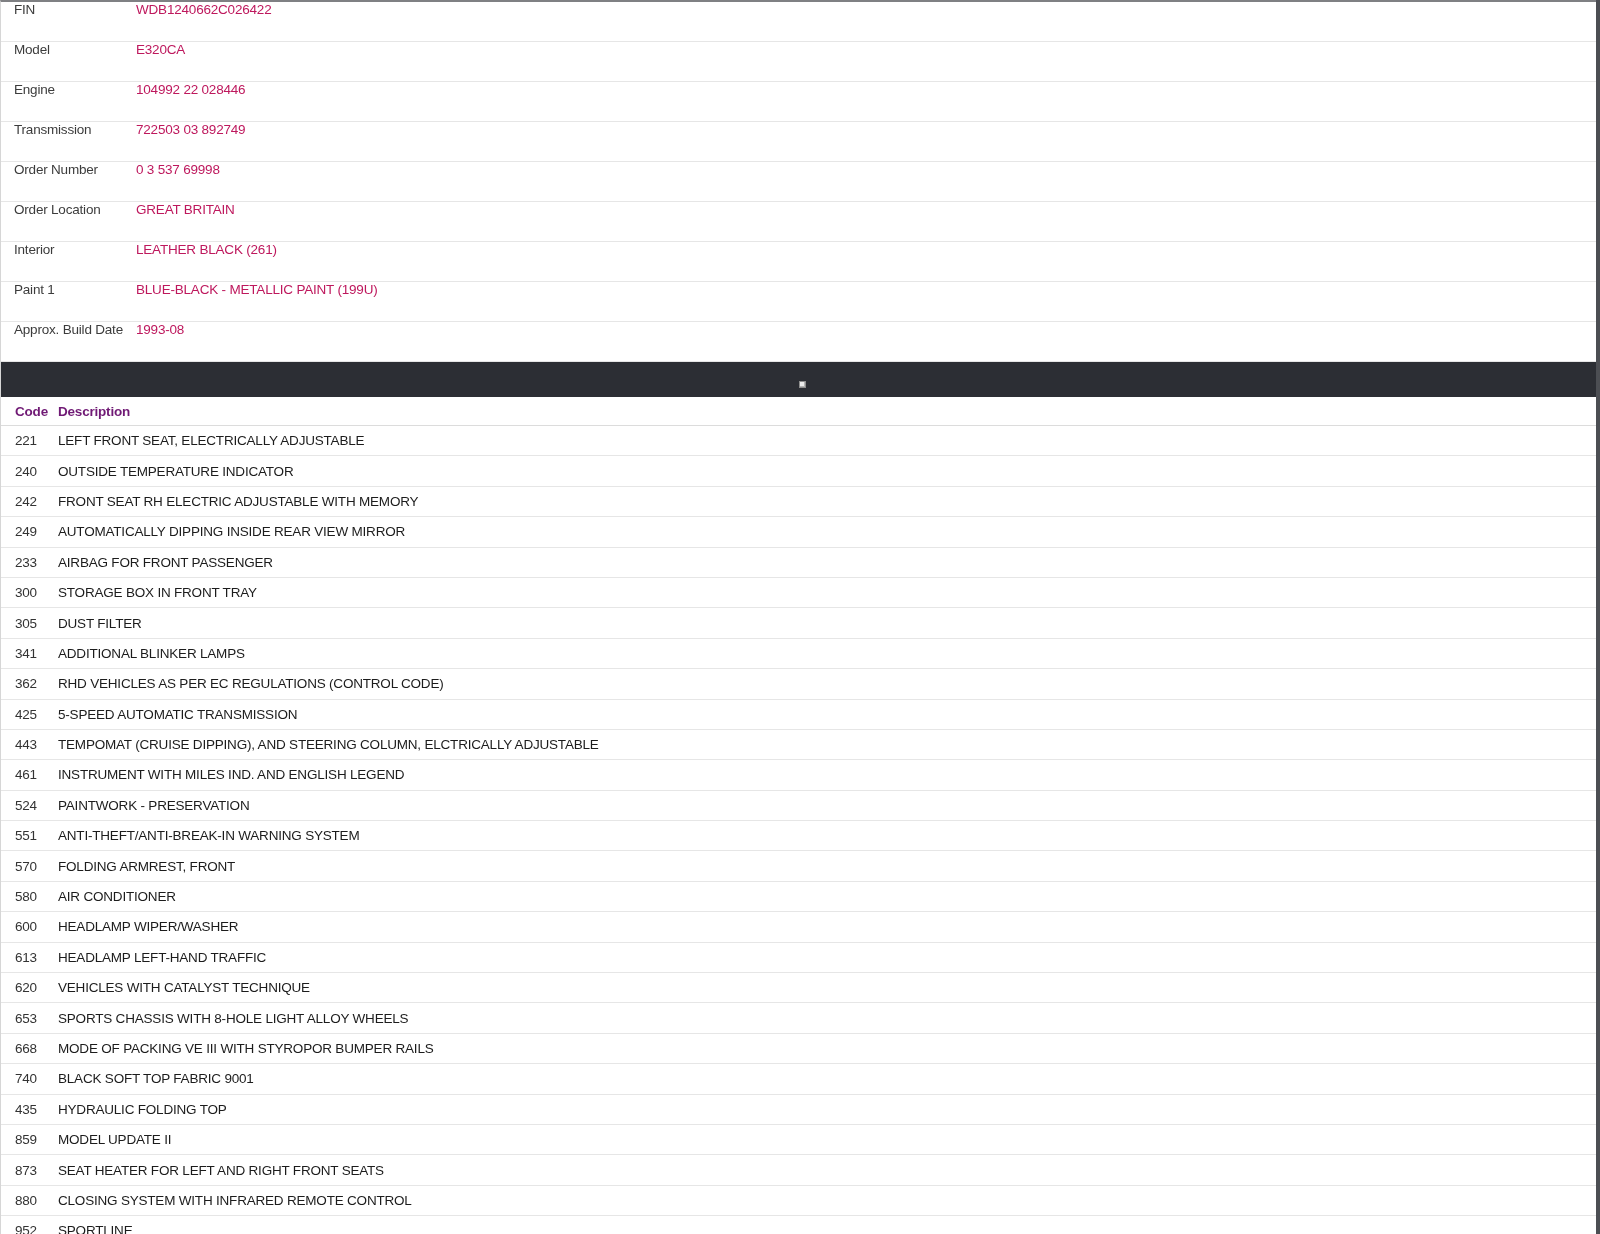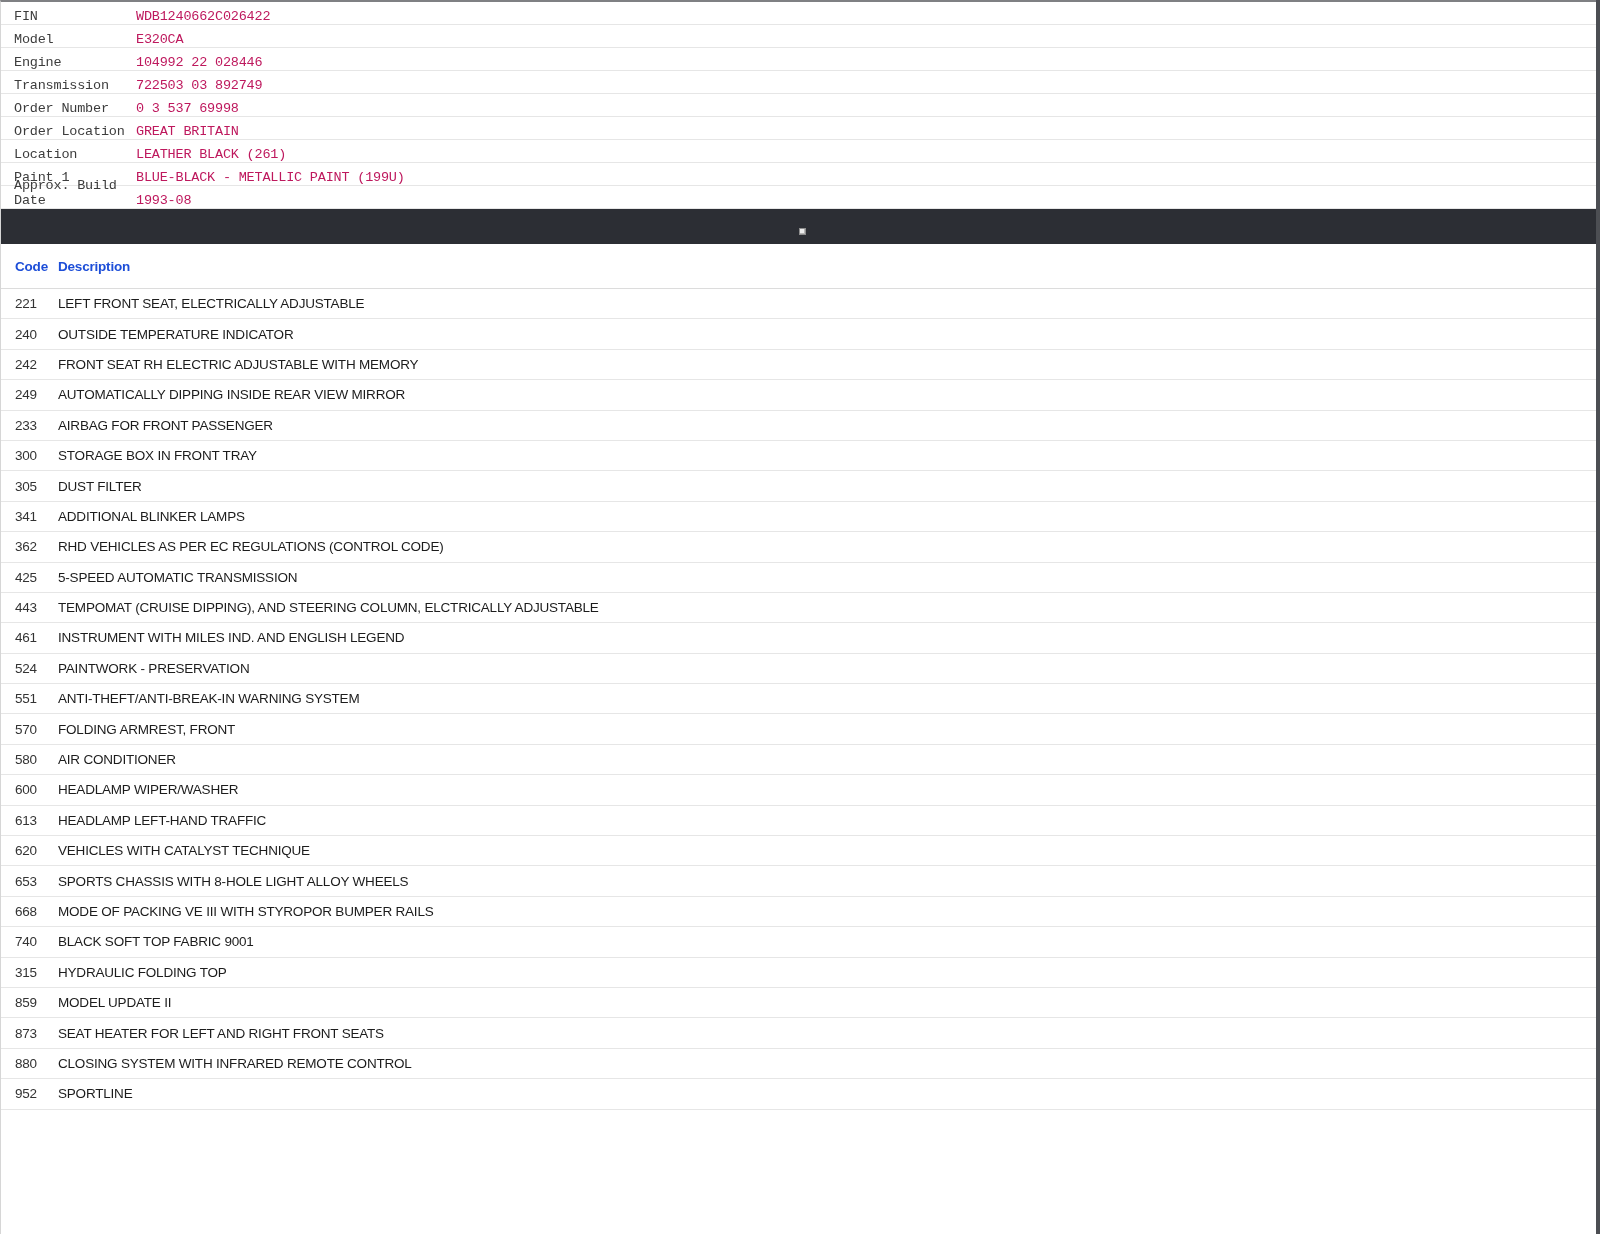--- a/index.html
+++ b/index.html
@@ -13,25 +13,24 @@
     position: absolute;
     top: 0; left: 0;
     width: 1596px; height: 1234px;
     border-top: 2px solid #7f8083;
     border-left: 1px solid #d6d6d6;
     background: #ffffff;
   }
   
   .info-row {
     display: flex;
-    align-items: flex-end;
-    height: 23px;
+    align-items: flex-start;
+    height: 40px;
     border-bottom: 1px solid #e6e6e6;
     letter-spacing: -0.2px;
-    font-family: Liberation Mono, monospace;
   }
   .info-label {
     width: 135px;
     padding-left: 13px;
     font-size: 13.5px;
     color: #3c3c3c;
     flex-shrink: 0;
   }
   .info-value {
     font-size: 13.5px;
@@ -49,25 +48,25 @@
     top: 19px;
     width: 7px; height: 7px;
     background: #ececec;
     border: 1px solid #8d8d8d;
     box-shadow: inset -1px -1px 0 #b5b5b5;
   }
   
   .opt-header {
     display: flex;
     align-items: center;
-    height: 45px;
+    height: 29px;
     border-bottom: 1px solid #dcdcdc;
     font-size: 13.5px;
     font-weight: bold;
-    color: #1d4ed8;
+    color: #701a75;
     letter-spacing: -0.2px;
   }
   .opt-row {
     display: flex;
     align-items: center;
     height: 30.4px;
     border-bottom: 1px solid #e6e6e6;
     font-size: 13.5px;
     color: #1c1c1c;
     letter-spacing: -0.2px;
@@ -111,21 +110,21 @@
       </div>
       <div class="info-row">
         <span class="info-label">Order Number</span>
         <span class="info-value">0 3 537 69998</span>
       </div>
       <div class="info-row">
         <span class="info-label">Order Location</span>
         <span class="info-value">GREAT BRITAIN</span>
       </div>
       <div class="info-row">
-        <span class="info-label">Location</span>
+        <span class="info-label">Interior</span>
         <span class="info-value">LEATHER BLACK (261)</span>
       </div>
       <div class="info-row">
         <span class="info-label">Paint 1</span>
         <span class="info-value">BLUE-BLACK - METALLIC PAINT (199U)</span>
       </div>
       <div class="info-row">
         <span class="info-label">Approx. Build Date</span>
         <span class="info-value">1993-08</span>
       </div>
@@ -223,21 +222,21 @@
         </div>
         <div class="opt-row">
           <span class="col-code">668</span>
           <span class="col-desc">MODE OF PACKING VE III WITH STYROPOR BUMPER RAILS</span>
         </div>
         <div class="opt-row">
           <span class="col-code">740</span>
           <span class="col-desc">BLACK SOFT TOP FABRIC 9001</span>
         </div>
         <div class="opt-row">
-          <span class="col-code">315</span>
+          <span class="col-code">435</span>
           <span class="col-desc">HYDRAULIC FOLDING TOP</span>
         </div>
         <div class="opt-row">
           <span class="col-code">859</span>
           <span class="col-desc">MODEL UPDATE II</span>
         </div>
         <div class="opt-row">
           <span class="col-code">873</span>
           <span class="col-desc">SEAT HEATER FOR LEFT AND RIGHT FRONT SEATS</span>
         </div>

